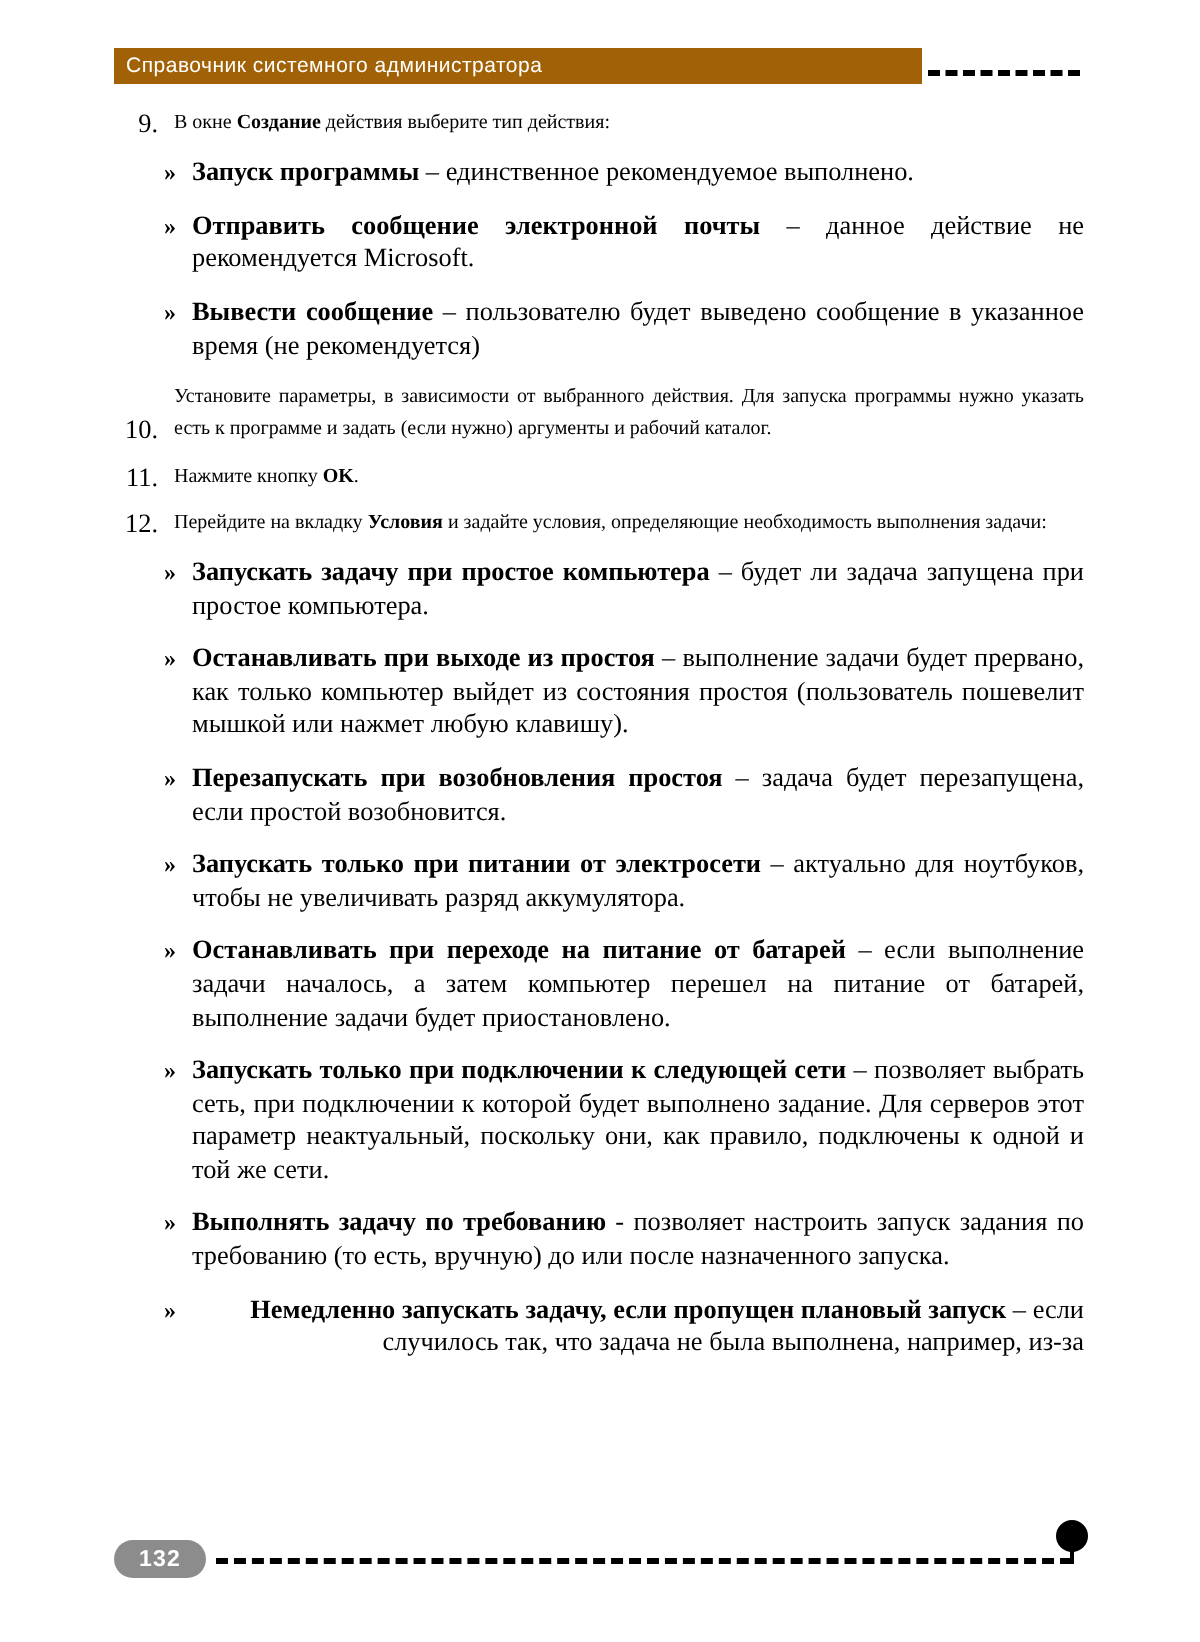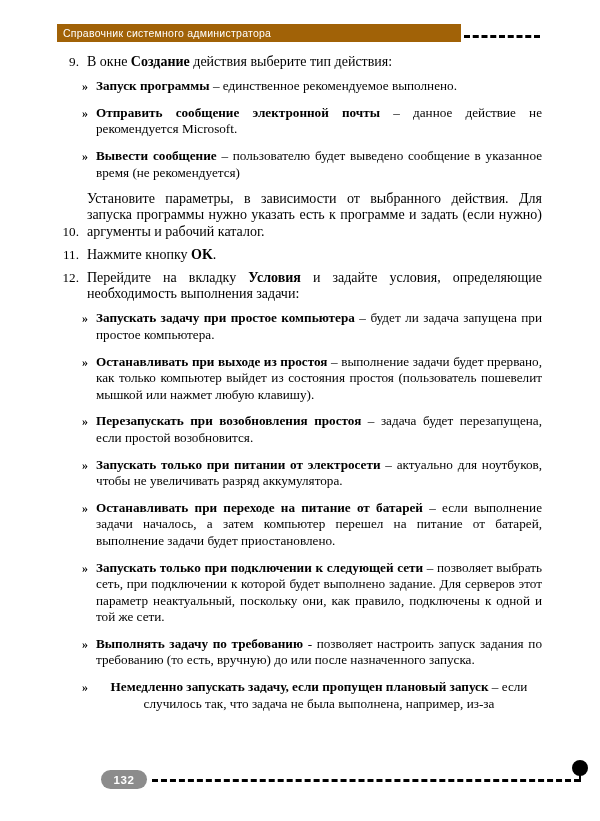--- a/index.html
+++ b/index.html
@@ -74,21 +74,21 @@
     flex: 0 0 auto;
     width: 21px;
     text-align: right;
     font-size: 13.2px;
     line-height: 16.2px;
     padding-right: 0;
   }
   .num-body {
     flex: 1 1 auto;
     padding-left: 8px;
-    font-size: 14px;
+    font-size: 10px;
     line-height: 16.2px;
     text-align: justify;
     text-justify: inter-word;
     hyphens: manual;
   }
 
   
   .bul-list {
     margin: 0;
     padding: 0;
@@ -109,40 +109,39 @@
     text-align: left;
   }
   .bul-body {
     flex: 1 1 auto;
     font-size: 13.2px;
     line-height: 16.6px;
     text-align: justify;
     text-justify: inter-word;
   }
   .bul-body.last-open {
-    text-align: center;
+    text-align: right;
   }
 
   b, .b {
     font-weight: 700;
   }
 
   .tight {
     margin-bottom: 8px;
   }
   .gap-small { margin-bottom: 7px; align-items: flex-end; }
 
   
   .footer-zone {
     position: absolute;
     left: 0;
     top: 758px;
     width: 476px;
     height: 44px;
-    margin-left: 44px;
   }
   .page-badge {
     position: absolute;
     left: 57px;
     top: 12px;
     width: 46px;
     height: 19px;
     background: #8c8c8c;
     border-radius: 9.5px;
     color: #ffffff;

